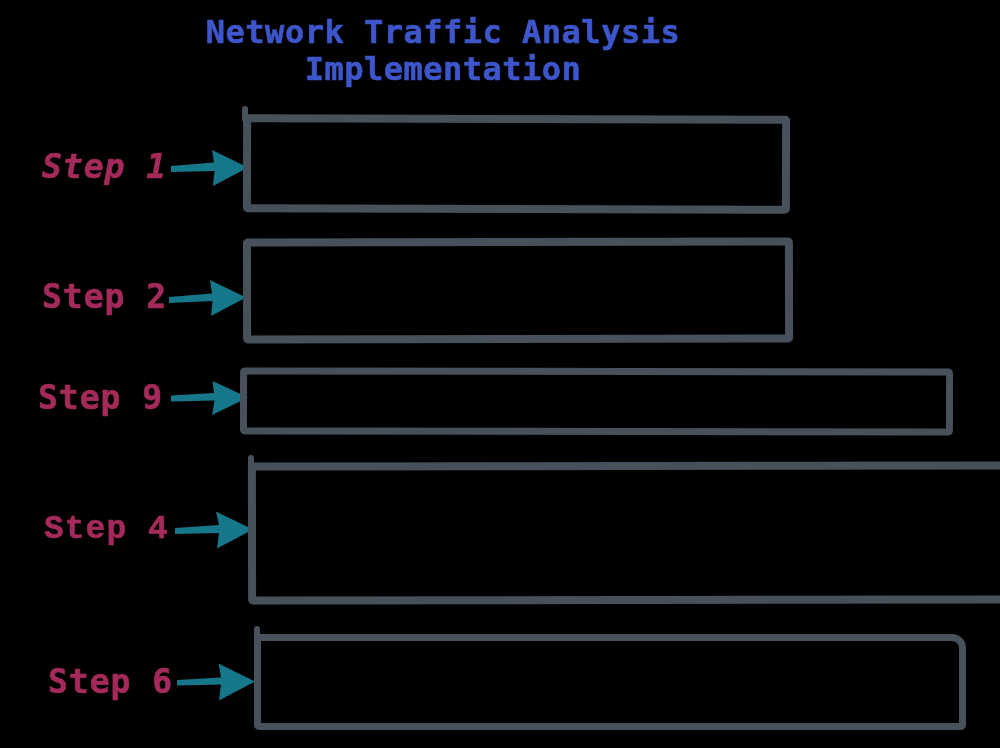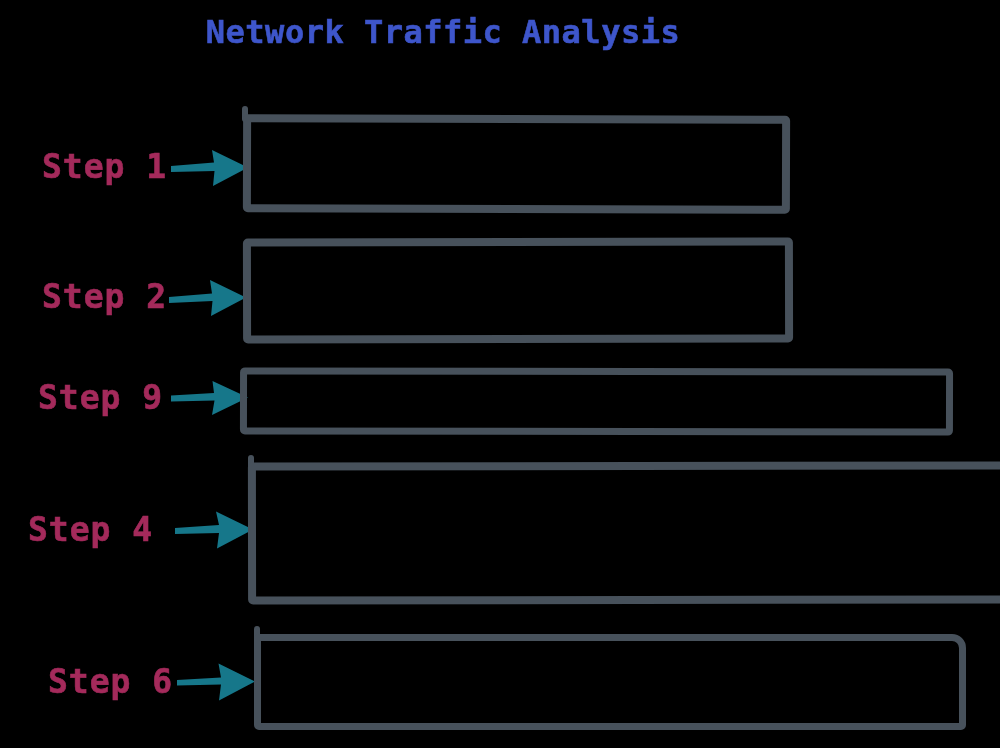--- a/index.html
+++ b/index.html
@@ -52,33 +52,33 @@
     color: var(--arrow);
   }
   .arrow svg { display: block; width: 100%; height: 100%; }
   .step-box {
     position: absolute;
     border: 8px solid var(--box-border);
     border-radius: 5px;
     background: transparent;
   }
   
-  .label-1 { left: 14px;  top: 147px; }
+  .label-1 { left: 14px;  top: 147px; font-style: italic; }
   .arrow-1 { left: 140px; top: 146px; }
   .box-1   { left: 215px; top: 115px; width: 547px; height: 98px;  transform: rotate(0.15deg); }
 
   .label-2 { left: 14px;  top: 277px; }
   .arrow-2 { left: 138px; top: 276px; }
   .box-2   { left: 215px; top: 238px; width: 550px; height: 105px; transform: rotate(-0.1deg); }
 
   .label-3 { left: 10px;  top: 378px; }
   .arrow-3 { left: 140px; top: 376px; }
   .box-3   { left: 212px; top: 368px; width: 713px; height: 67px;  border-width: 7px; transform: rotate(0.1deg); }
 
-  .label-4 { left: 0;  top: 510px; }
+  .label-4 { left: 16px;  top: 510px; font-family: Liberation Mono, monospace; }
   .arrow-4 { left: 144px; top: 508px; }
   .box-4   { left: 220px; top: 462px; width: 765px; height: 142px; transform: rotate(-0.08deg); }
 
   .label-5 { left: 20px;  top: 662px; }
   .arrow-5 { left: 146px; top: 660px; }
   .box-5   { left: 226px; top: 634px; width: 712px; height: 96px;  border-width: 7px; border-top-right-radius: 14px; }
 
   
   .tick {
     position: absolute;
@@ -91,20 +91,21 @@
   .tick-4 { left: 220px; top: 455px; }
   .tick-5 { left: 226px; top: 626px; }
 </style>
 </head>
 <body>
 
 <div class="canvas">
 
   <div class="title">
     <div>Network Traffic Analysis</div>
+    <div>Implementation</div>
   </div>
 
   <div class="step-label label-1">Step 1</div>
   <div class="arrow arrow-1">
     <svg viewBox="0 0 84 44" xmlns="http://www.w3.org/2000/svg">
       <path d="M3 20 L46 16.5 L44 4 L80 21.5 L45 40 L46.5 25 L3 26 Z" fill="currentColor"></path>
     </svg>
   </div>
   <div class="tick tick-1"></div>
   <div class="step-box box-1"></div>

